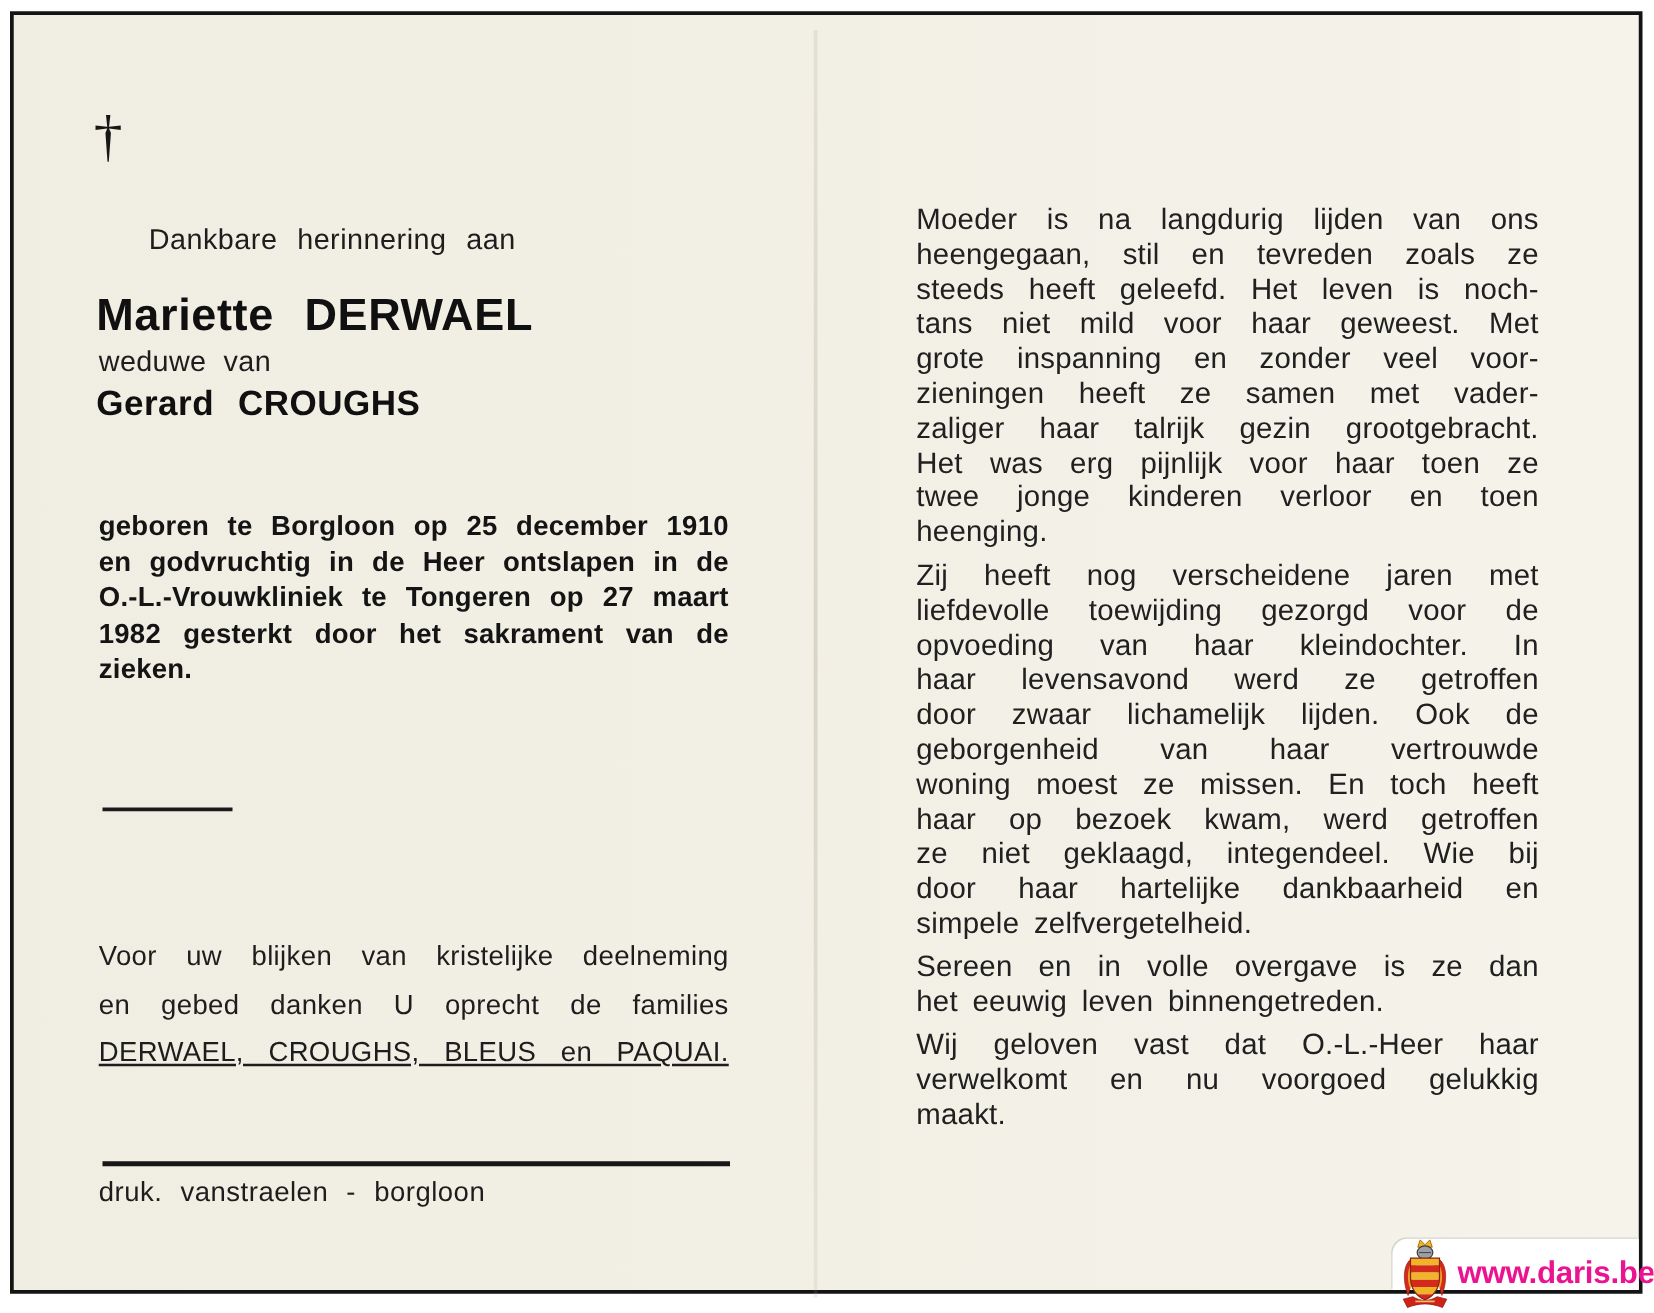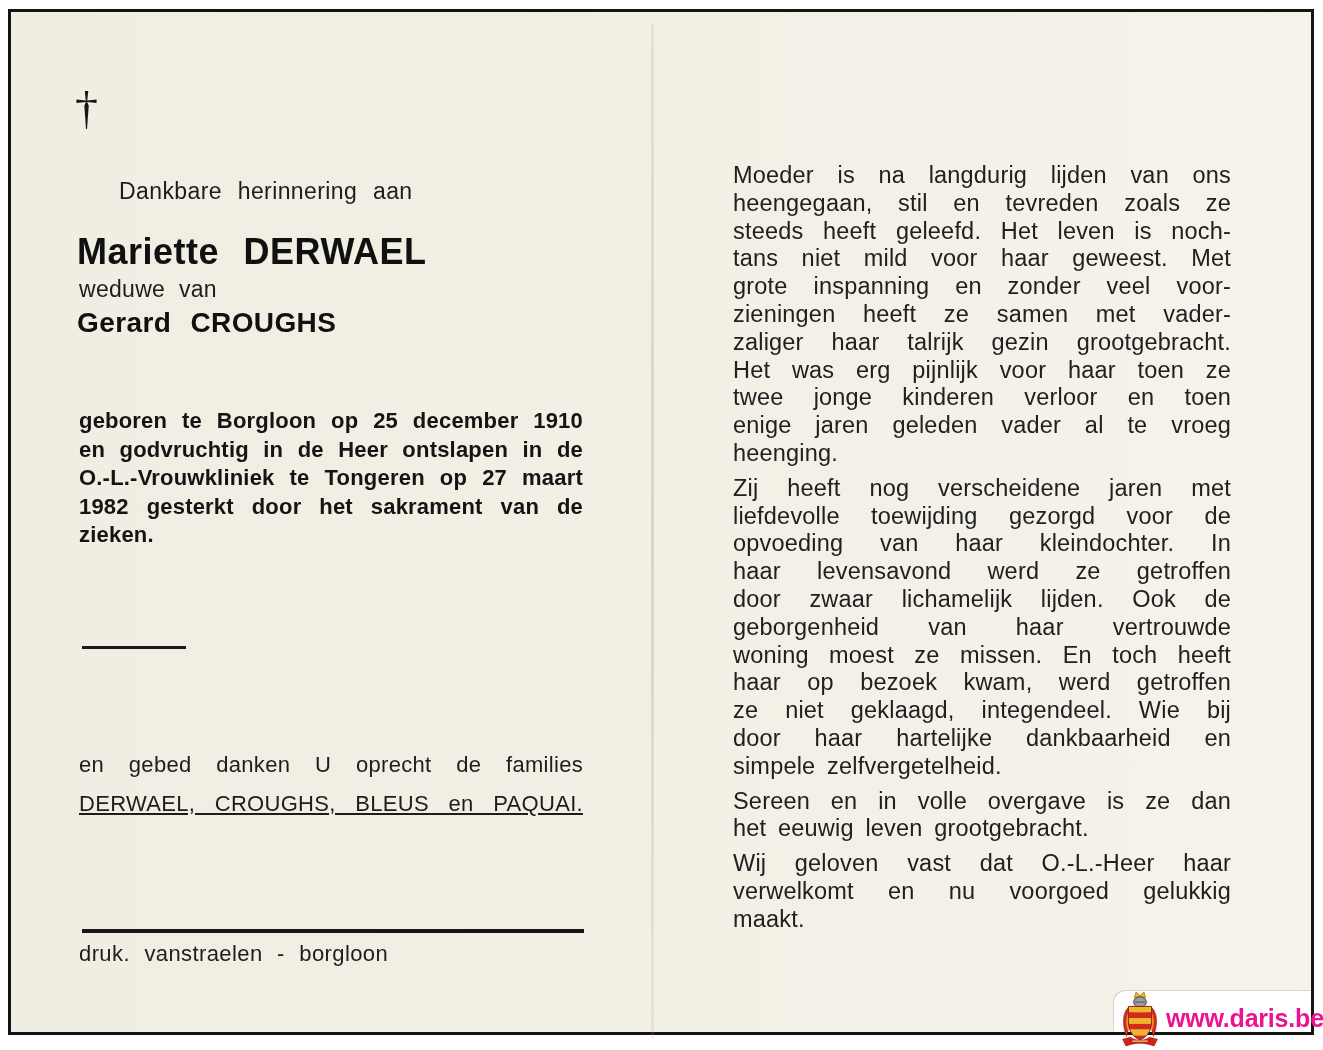--- a/index.html
+++ b/index.html
@@ -57,58 +57,58 @@
       <div class="spouse">Gerard CROUGHS</div>
       <div class="bio">
           <div class="jline">geboren te Borgloon op 25 december 1910</div>
           <div class="jline">en godvruchtig in de Heer ontslapen in de</div>
           <div class="jline">O.-L.-Vrouwkliniek te Tongeren op 27 maart</div>
           <div class="jline">1982 gesterkt door het sakrament van de</div>
           <div class="jline last">zieken.</div>
         </div>
       <div class="rule-short"></div>
       <div class="thanks justify-all">
+          <div class="jline">Voor uw blijken van kristelijke deelneming</div>
           <div class="jline">en gebed danken U oprecht de families</div>
           <div class="jline last">DERWAEL, CROUGHS, BLEUS en PAQUAI.</div>
         </div>
       <div class="rule-long"></div>
       <div class="printer">druk. vanstraelen - borgloon</div>
     </div>
 
     <div>
       <div class="right-text">
           <div class="para">
             <div class="jline">Moeder is na langdurig lijden van ons</div>
             <div class="jline">heengegaan, stil en tevreden zoals ze</div>
             <div class="jline">steeds heeft geleefd. Het leven is noch-</div>
             <div class="jline">tans niet mild voor haar geweest. Met</div>
             <div class="jline">grote inspanning en zonder veel voor-</div>
             <div class="jline">zieningen heeft ze samen met vader-</div>
             <div class="jline">zaliger haar talrijk gezin grootgebracht.</div>
             <div class="jline">Het was erg pijnlijk voor haar toen ze</div>
             <div class="jline">twee jonge kinderen verloor en toen</div>
-            <div class="jline">enige jaren geleden vader al te vroeg</div>
             <div class="jline last">heenging.</div>
           </div>
           <div class="para">
             <div class="jline">Zij heeft nog verscheidene jaren met</div>
             <div class="jline">liefdevolle toewijding gezorgd voor de</div>
             <div class="jline">opvoeding van haar kleindochter. In</div>
             <div class="jline">haar levensavond werd ze getroffen</div>
             <div class="jline">door zwaar lichamelijk lijden. Ook de</div>
             <div class="jline">geborgenheid van haar vertrouwde</div>
             <div class="jline">woning moest ze missen. En toch heeft</div>
             <div class="jline">haar op bezoek kwam, werd getroffen</div>
             <div class="jline">ze niet geklaagd, integendeel. Wie bij</div>
             <div class="jline">door haar hartelijke dankbaarheid en</div>
             <div class="jline last">simpele zelfvergetelheid.</div>
           </div>
           <div class="para">
             <div class="jline">Sereen en in volle overgave is ze dan</div>
-            <div class="jline last">het eeuwig leven grootgebracht.</div>
+            <div class="jline last">het eeuwig leven binnengetreden.</div>
           </div>
           <div class="para">
             <div class="jline">Wij geloven vast dat O.-L.-Heer haar</div>
             <div class="jline">verwelkomt en nu voorgoed gelukkig</div>
             <div class="jline last">maakt.</div>
           </div>
         </div>
     </div>
   </div>
 

